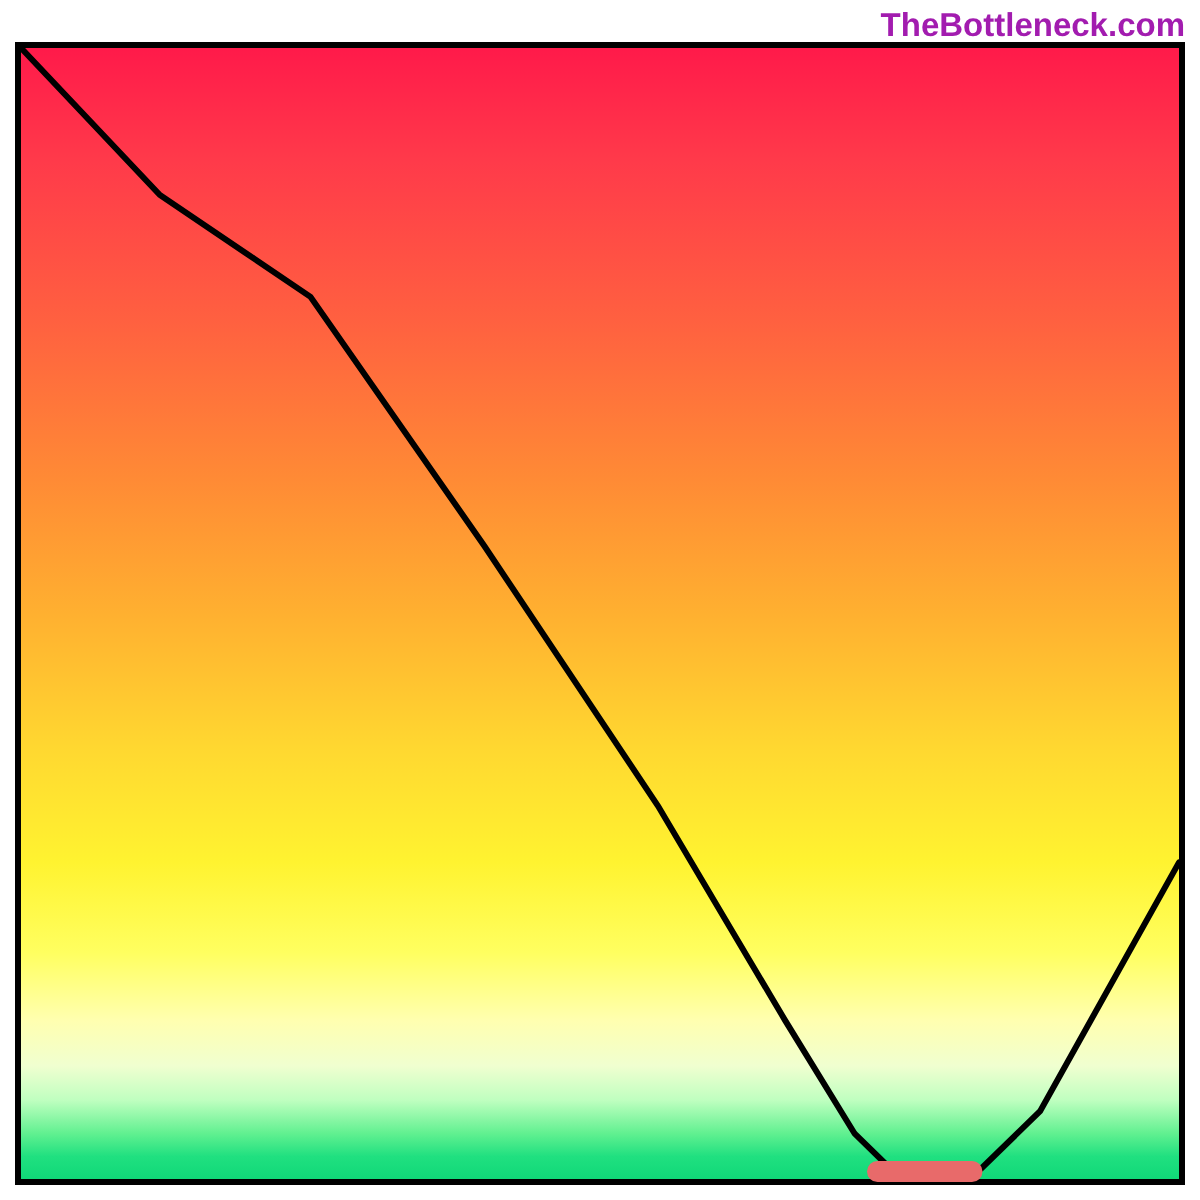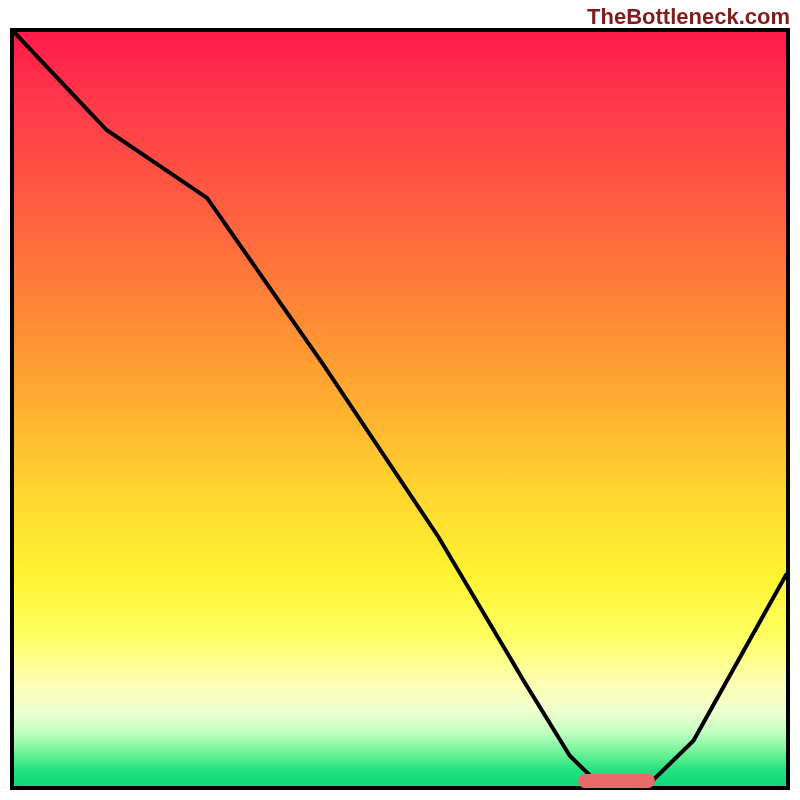--- a/index.html
+++ b/index.html
@@ -10,21 +10,21 @@
     position: relative;
     font-family: Arial, sans-serif;
     overflow: hidden;
   }
   .watermark {
     position: absolute;
     top: 4px;
     right: 10px;
     font-size: 22px;
     font-weight: bold;
-    color: #7f1d1d;
+    color: #a21caf;
     z-index: 10;
   }
   .chart-frame {
     position: absolute;
     top: 28px;
     left: 10px;
     width: 780px;
     height: 762px;
     border: 4px solid #000000;
   }

